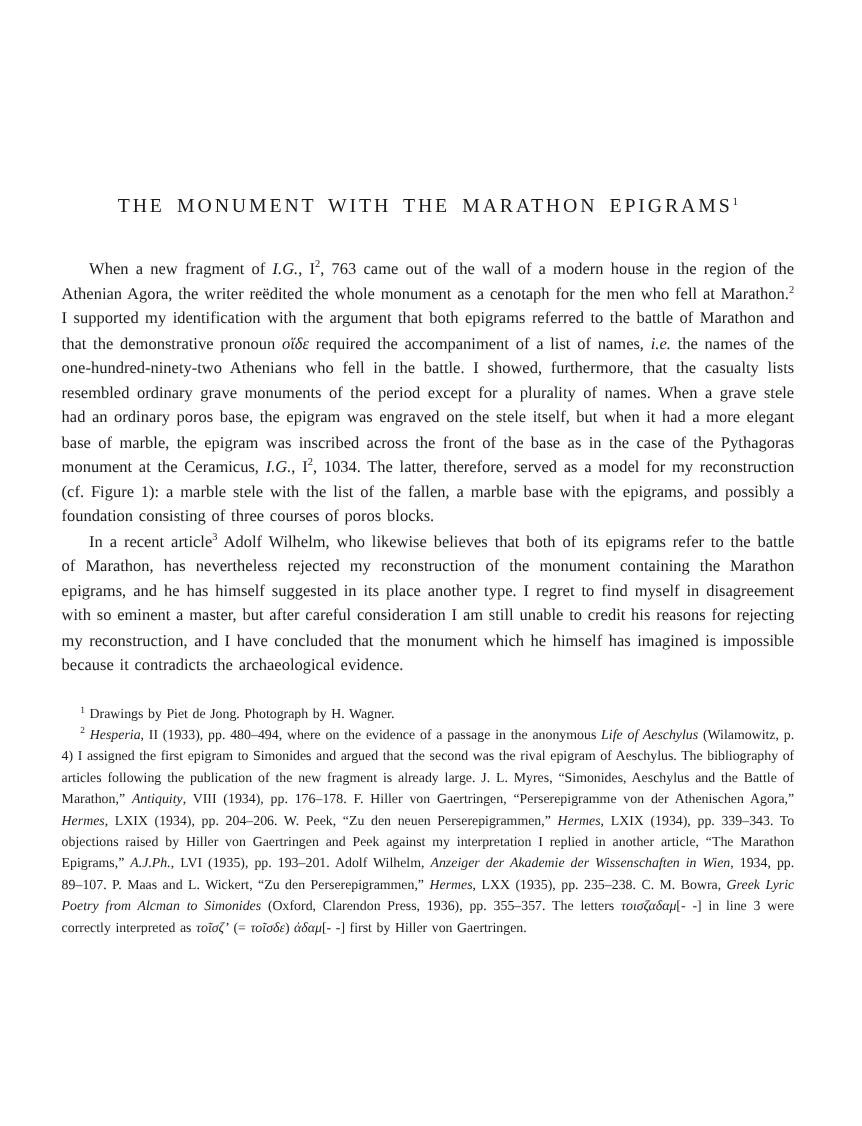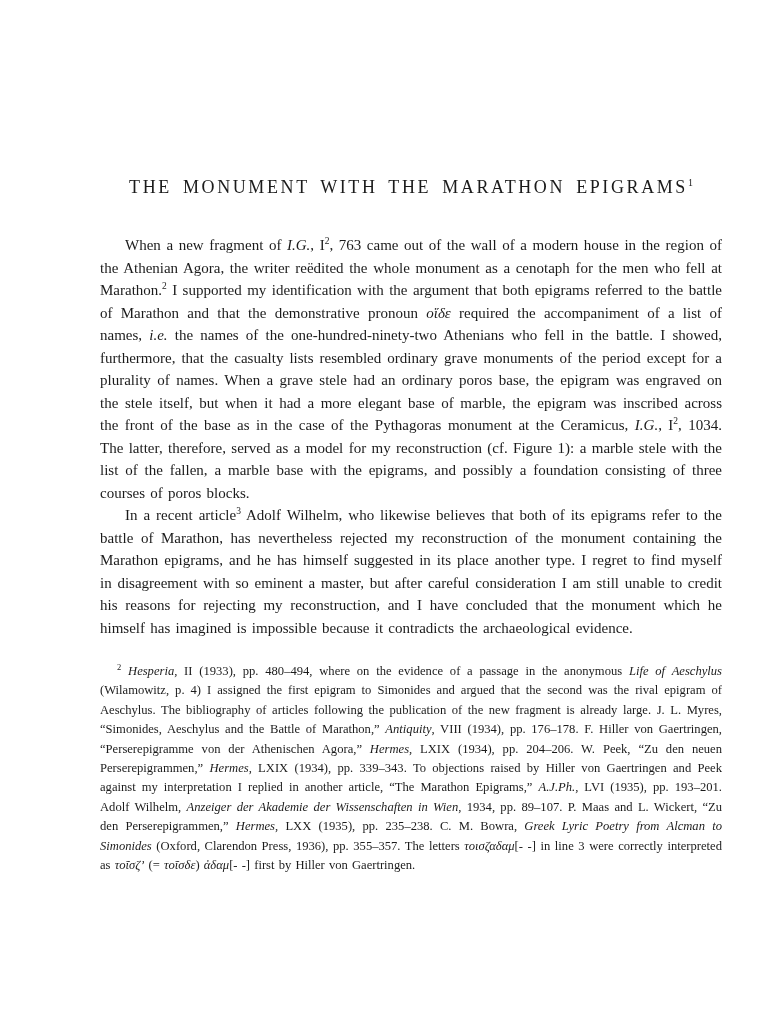--- a/index.html
+++ b/index.html
@@ -13,21 +13,21 @@
   }
   .page {
     position: relative;
     width: 784px;
     height: 1024px;
     margin: 0 auto;
     background: var(--paper);
     color: var(--ink);
     font-family: "Liberation Serif", "DejaVu Serif", serif;
     box-sizing: border-box;
-    padding: 176px 62px 0 100px;
+    padding: 176px 62px 0 56px;
     overflow: hidden;
   }
   .title {
     font-size: 18px;
     font-weight: normal;
     letter-spacing: 2.6px;
     word-spacing: 4px;
     text-align: center;
     margin: 0 0 36px 0;
     line-height: 22px;
@@ -75,16 +75,17 @@
 <div class="page">
 
   <h1 class="title">THE MONUMENT WITH THE MARATHON EPIGRAMS<sup>1</sup></h1>
 
   <div class="body-text">
     <p>When a new fragment of <i>I.G.</i>, I<sup>2</sup>, 763 came out of the wall of a modern house in the region of the Athenian Agora, the writer reëdited the whole monument as a cenotaph for the men who fell at Marathon.<sup>2</sup> I supported my identification with the argument that both epigrams referred to the battle of Marathon and that the demonstrative pronoun <i>οἵδε</i> required the accompaniment of a list of names, <i>i.e.</i> the names of the one-hundred-ninety-two Athenians who fell in the battle. I showed, furthermore, that the casualty lists resembled ordinary grave monuments of the period except for a plurality of names. When a grave stele had an ordinary poros base, the epigram was engraved on the stele itself, but when it had a more elegant base of marble, the epigram was inscribed across the front of the base as in the case of the Pythagoras monument at the Ceramicus, <i>I.G.</i>, I<sup>2</sup>, 1034. The latter, therefore, served as a model for my reconstruction (cf. Figure 1): a marble stele with the list of the fallen, a marble base with the epigrams, and possibly a foundation consisting of three courses of poros blocks.</p>
     <p>In a recent article<sup>3</sup> Adolf Wilhelm, who likewise believes that both of its epigrams refer to the battle of Marathon, has nevertheless rejected my reconstruction of the monument containing the Marathon epigrams, and he has himself suggested in its place another type. I regret to find myself in disagreement with so eminent a master, but after careful consideration I am still unable to credit his reasons for rejecting my reconstruction, and I have concluded that the monument which he himself has imagined is impossible because it contradicts the archaeological evidence.</p>
   </div>
 
   <div class="footnotes">
+    <p><sup>1</sup> Drawings by Piet de Jong. Photograph by H. Wagner.</p>
     <p><sup>2</sup> <i>Hesperia</i>, II (1933), pp. 480–494, where on the evidence of a passage in the anonymous <i>Life of Aeschylus</i> (Wilamowitz, p. 4) I assigned the first epigram to Simonides and argued that the second was the rival epigram of Aeschylus. The bibliography of articles following the publication of the new fragment is already large. J. L. Myres, “Simonides, Aeschylus and the Battle of Marathon,” <i>Antiquity</i>, VIII (1934), pp. 176–178. F. Hiller von Gaertringen, “Perserepigramme von der Athenischen Agora,” <i>Hermes</i>, LXIX (1934), pp. 204–206. W. Peek, “Zu den neuen Perserepigrammen,” <i>Hermes</i>, LXIX (1934), pp. 339–343. To objections raised by Hiller von Gaertringen and Peek against my interpretation I replied in another article, “The Marathon Epigrams,” <i>A.J.Ph.</i>, LVI (1935), pp. 193–201. Adolf Wilhelm, <i>Anzeiger der Akademie der Wissenschaften in Wien</i>, 1934, pp. 89–107. P. Maas and L. Wickert, “Zu den Perserepigrammen,” <i>Hermes</i>, LXX (1935), pp. 235–238. C. M. Bowra, <i>Greek Lyric Poetry from Alcman to Simonides</i> (Oxford, Clarendon Press, 1936), pp. 355–357. The letters <i>τοισζαδαμ</i>[- -] in line 3 were correctly interpreted as <i>τοῖσζ’</i> (= <i>τοῖσδε</i>) <i>ἀδαμ</i>[- -] first by Hiller von Gaertringen.</p>
   </div>
 
 </div>
 
 </body></html>

